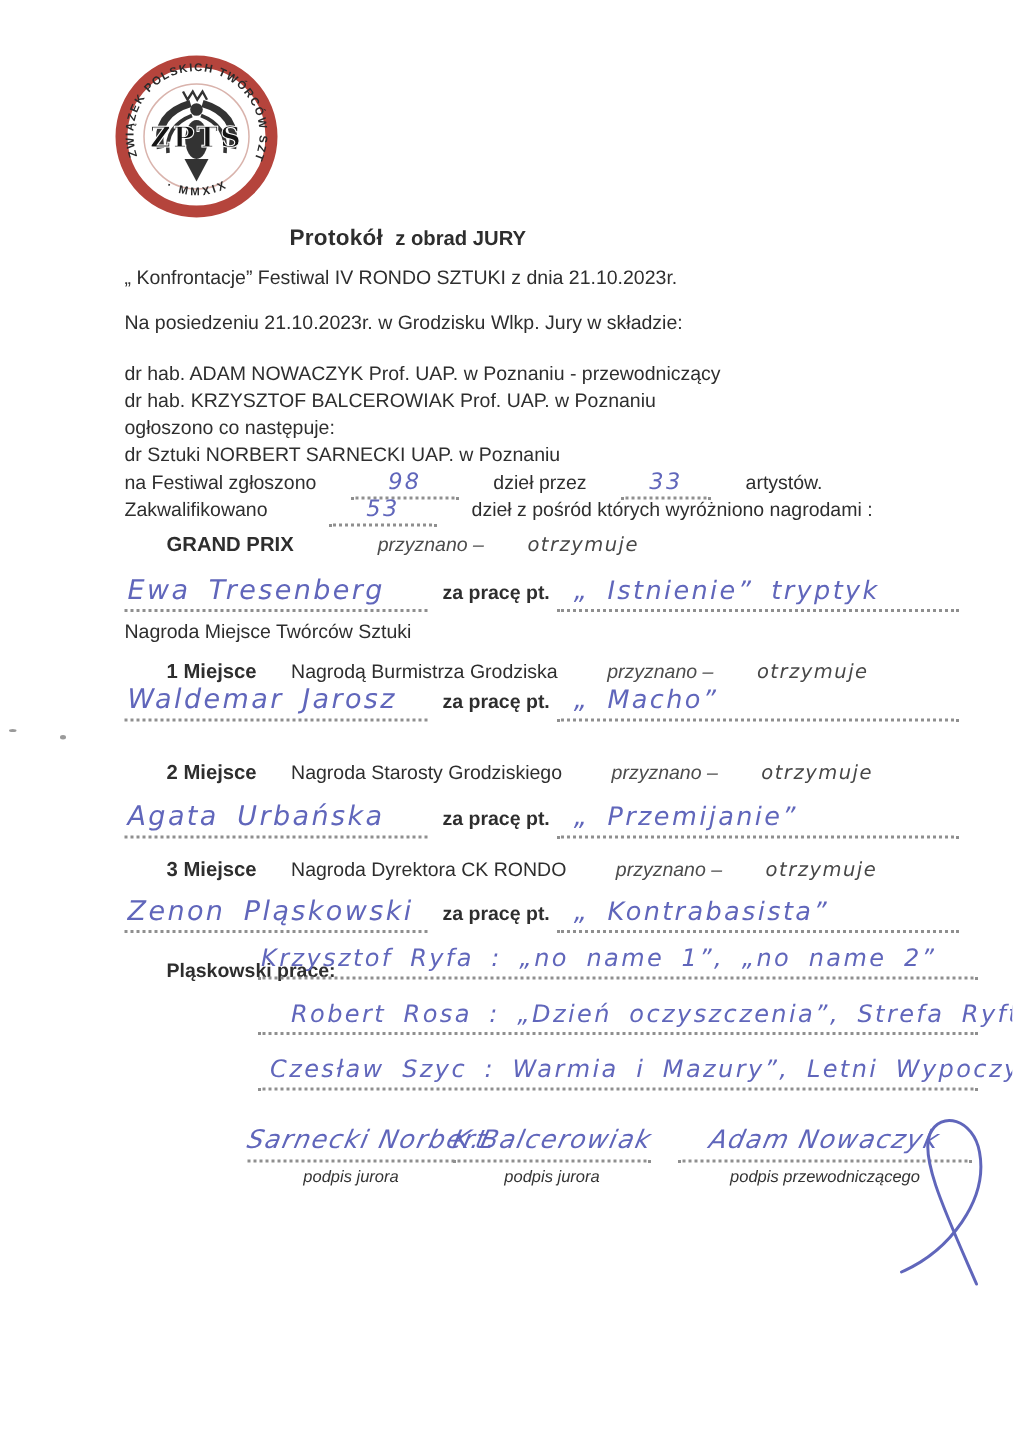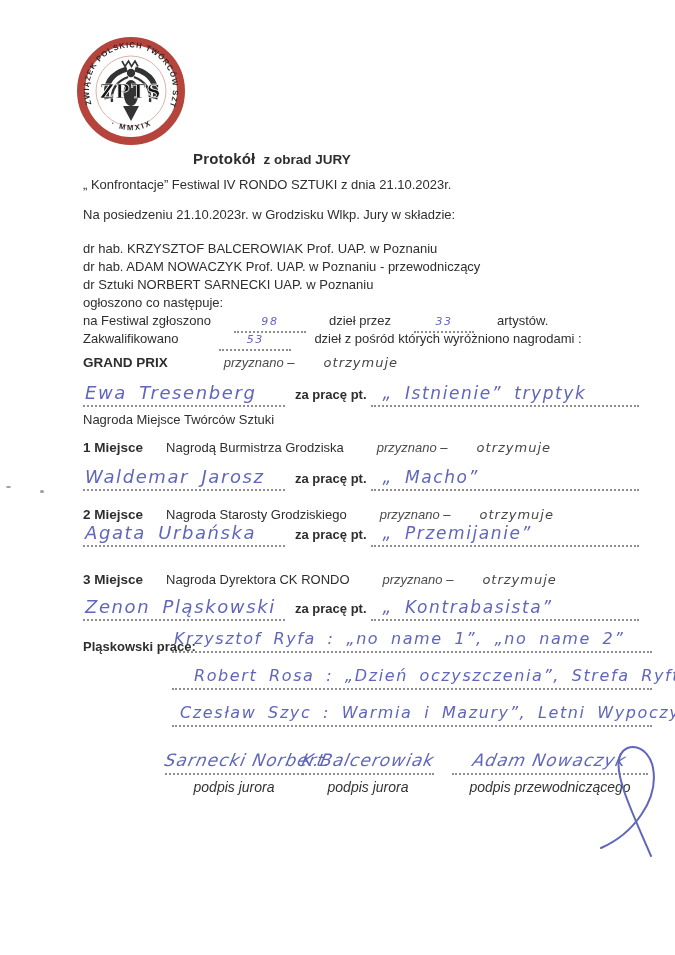--- a/index.html
+++ b/index.html
@@ -7,46 +7,46 @@
     position:relative;width:675px;height:955px;background:#ffffff;overflow:hidden;
     font-family:"Liberation Sans",sans-serif;color:#2e2e2e;font-size:13px;
   }
   .abs{position:absolute;}
   
   .title-main{font-weight:bold;font-size:15px;letter-spacing:.2px;}
   .title-rest{font-weight:bold;font-size:13.5px;margin-left:8px;}
   .printed{font-size:13px;}
   .jury-block div{line-height:18px;white-space:nowrap;}
   .row-flex{display:flex;align-items:baseline;gap:23px;white-space:nowrap;}
-  .bold{font-weight:bold;}
+  .bold{font-weight:bold;margin-left:28px;}
   .granted{font-style:italic;color:#4c4c4c;margin-left:10px;}
   
   .hand{font-family:"DejaVu Sans",sans-serif;font-style:italic;color:#6066bb;
         letter-spacing:1.6px;word-spacing:5px;}
   .hand-dark{font-family:"DejaVu Sans",sans-serif;font-style:italic;color:#474747;
         letter-spacing:1px;margin-left:6px;}
   .hand-name{font-size:18px;}
   .hand-work{font-size:17px;}
-  .num{font-size:11px;font-style:italic;}
+  .num{font-size:15px;font-style:italic;}
   
   .blank{border-bottom:2px dotted #8f8f8f;}
   .num-blank{display:inline-block;text-align:center;}
   .fill-line{display:flex;align-items:baseline;}
   .winner-blank{width:198px;padding:0 2px 2px 2px;white-space:nowrap;}
   .work-blank{flex:1;padding:0 2px 2px 12px;white-space:nowrap;}
   .wl{font-weight:bold;margin:0 4px 0 10px;white-space:nowrap;text-align:right;}
   .award-note{margin-top:5px;font-size:13px;}
   .dist-entry{margin-bottom:13px;padding:0 2px 3px 2px;white-space:nowrap;}
   .dist-text{font-size:16px;}
   
   .sig{position:absolute;top:750px;display:flex;flex-direction:column;align-items:center;}
   .sig-line{width:100%;text-align:center;padding-bottom:3px;white-space:nowrap;}
   .sig-name{display:inline-block;font-family:"DejaVu Sans",sans-serif;font-style:italic;
             color:#6066bb;font-size:17px;letter-spacing:1px;transform:skewX(-12deg);}
-  .sig-label{font-style:italic;font-size:14px;color:#333;margin-top:4px;white-space:nowrap;}
+  .sig-label{font-style:italic;font-size:11px;color:#333;margin-top:4px;white-space:nowrap;}
   .speck{position:absolute;background:#9a9a9a;border-radius:50%;}
 </style>
 </head>
 <body>
 
 <div class="page">
 
   <svg class="abs" style="left:76px;top:36px" width="110" height="110" viewBox="0 0 110 110">
     <circle cx="55" cy="55" r="50" fill="#ffffff" stroke="#b5443c" stroke-width="8"></circle>
     <circle cx="55" cy="55" r="35" fill="none" stroke="#d9b3ac" stroke-width="1"></circle>
@@ -73,24 +73,24 @@
     <text x="55" y="62" text-anchor="middle" font-family="DejaVu Serif, serif" font-weight="bold" font-size="19" fill="#151515" stroke="#ffffff" stroke-width="0.7" letter-spacing="1.5">ZPTS</text>
   </svg>
 
   <div class="abs" style="left:193px;top:150px;white-space:nowrap">
     <span class="title-main">Protokół</span><span class="title-rest">z obrad JURY</span>
   </div>
   <div class="abs printed" style="left:83px;top:177px;white-space:nowrap">„ Konfrontacje”   Festiwal IV RONDO SZTUKI  z dnia  21.10.2023r.</div>
   <div class="abs printed" style="left:83px;top:207px;white-space:nowrap">Na posiedzeniu  21.10.2023r. w Grodzisku Wlkp.   Jury w składzie:</div>
 
   <div class="abs jury-block" style="left:83px;top:240px">
+    <div>dr hab. ADAM NOWACZYK Prof. UAP.  w Poznaniu - przewodniczący</div>
     <div>dr hab. KRZYSZTOF BALCEROWIAK Prof. UAP.   w Poznaniu</div>
-    <div>dr hab. ADAM NOWACZYK Prof. UAP.  w Poznaniu - przewodniczący</div>
+    <div>ogłoszono  co następuje:</div>
     <div>dr Sztuki NORBERT SARNECKI   UAP. w Poznaniu</div>
-    <div>ogłoszono  co następuje:</div>
     <div class="row-flex" style="height:18px">
       <span>na  Festiwal zgłoszono</span>
       <span class="blank num-blank" style="width:72px"><span class="hand num">98</span></span>
       <span>dzieł   przez</span>
       <span class="blank num-blank" style="width:60px"><span class="hand num">33</span></span>
       <span>artystów.</span>
     </div>
     <div class="row-flex" style="height:18px">
       <span>Zakwalifikowano</span>
       <span class="blank num-blank" style="width:72px;margin-left:18px"><span class="hand num">53</span></span>
@@ -113,35 +113,35 @@
     <div class="award-note">Nagroda Miejsce Twórców Sztuki</div>
   </div>
 
   <div class="abs" style="left:83px;top:440px;width:556px">
     <div class="row-flex">
       <span class="bold" style="font-size:13.5px">1 Miejsce</span>
       <span>Nagrodą Burmistrza  Grodziska</span>
       <span class="granted">przyznano –</span>
       <span class="hand-dark">otrzymuje</span>
     </div>
-    <div class="fill-line" style="margin-top:11px">
+    <div class="fill-line" style="">
       <span class="blank winner-blank"><span class="hand hand-name">Waldemar  Jarosz</span></span>
       <span class="wl">za pracę pt.</span>
       <span class="blank work-blank"><span class="hand hand-work">„ Macho”</span></span>
     </div>
   </div>
 
   <div class="abs" style="left:83px;top:507px;width:556px">
     <div class="row-flex">
       <span class="bold" style="font-size:13.5px">2 Miejsce</span>
       <span>Nagroda Starosty Grodziskiego</span>
       <span class="granted">przyznano –</span>
       <span class="hand-dark">otrzymuje</span>
     </div>
-    <div class="fill-line" style="">
+    <div class="fill-line" style="margin-top:11px">
       <span class="blank winner-blank"><span class="hand hand-name">Agata  Urbańska</span></span>
       <span class="wl">za pracę pt.</span>
       <span class="blank work-blank"><span class="hand hand-work">„ Przemijanie”</span></span>
     </div>
   </div>
 
   <div class="abs" style="left:83px;top:572px;width:556px">
     <div class="row-flex">
       <span class="bold" style="font-size:13.5px">3 Miejsce</span>
       <span>Nagroda Dyrektora CK RONDO</span>

